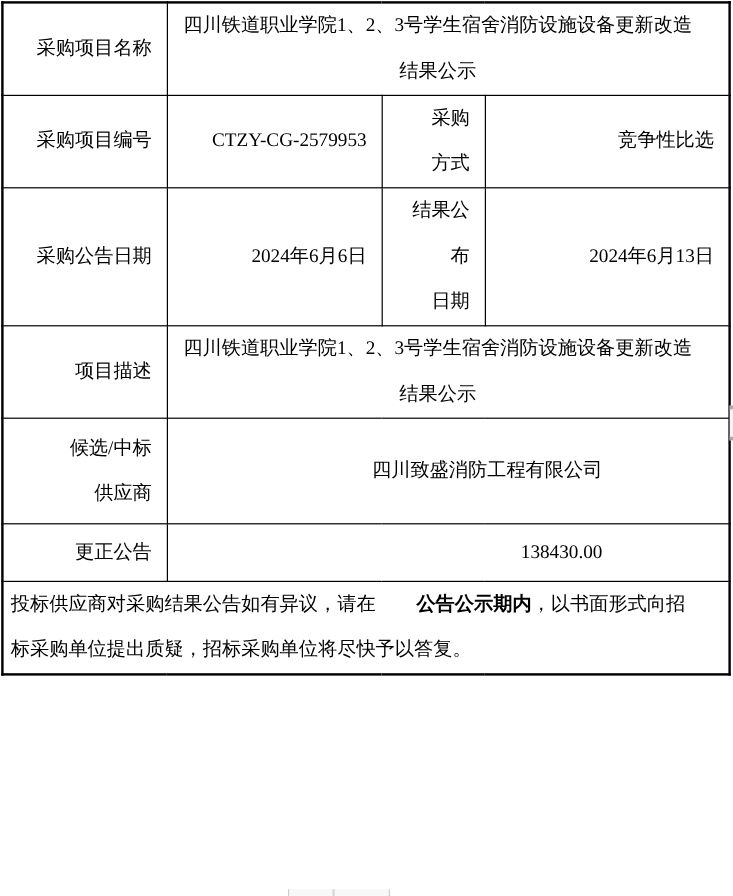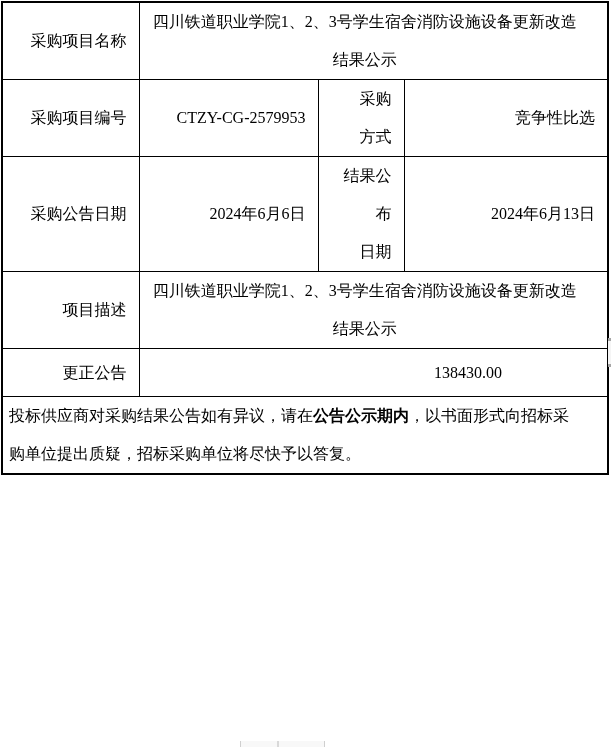--- a/index.html
+++ b/index.html
@@ -33,21 +33,21 @@
     text-align: center;
     padding: 0 24px 0 7px;
   }
   td.center-span {
     padding-right: 105px; 
   }
   td.footer-note {
     text-align: left;
     padding: 0 26px 0 6px;
   }
-  td.footer-note b { font-weight: bold; }
+  td.footer-note b { font-weight: bold; margin-left: 34px; }
   
   .v-scroll-frag {
     position: absolute;
     left: 608px; top: 338px;
     width: 3px; height: 29px;
     background: #f5f5f5;
     border-top: 3px solid #a6a6a6;
     border-bottom: 3px solid #a6a6a6;
   }
   .h-scroll-frag {
@@ -98,20 +98,25 @@
     <td>2024年6月13日</td>
   </tr>
 
 
 
   <tr style="height:75px">
     <td>项目描述</td>
     <td colspan="3" class="left-text">四川铁道职业学院1、2、3号学生宿舍消防设施设备更新改造结果公示</td>
   </tr>
 
+  <tr style="height:88px">
+    <td>候选/中标
+供应商</td>
+    <td colspan="3" class="center-span">四川致盛消防工程有限公司</td>
+  </tr>
 
   <tr style="height:48px">
     <td>更正公告</td>
     <td colspan="3" class="center-span">138430.00</td>
   </tr>
 
 
 
   <tr style="height:75px">
     <td colspan="4" class="footer-note"><span>投标供应商对采购结果公告如有异议，请在</span><b>公告公示期内</b><span>，以书面形式向招标采购单位提出质疑，招标采购单位将尽快予以答复。</span></td>

